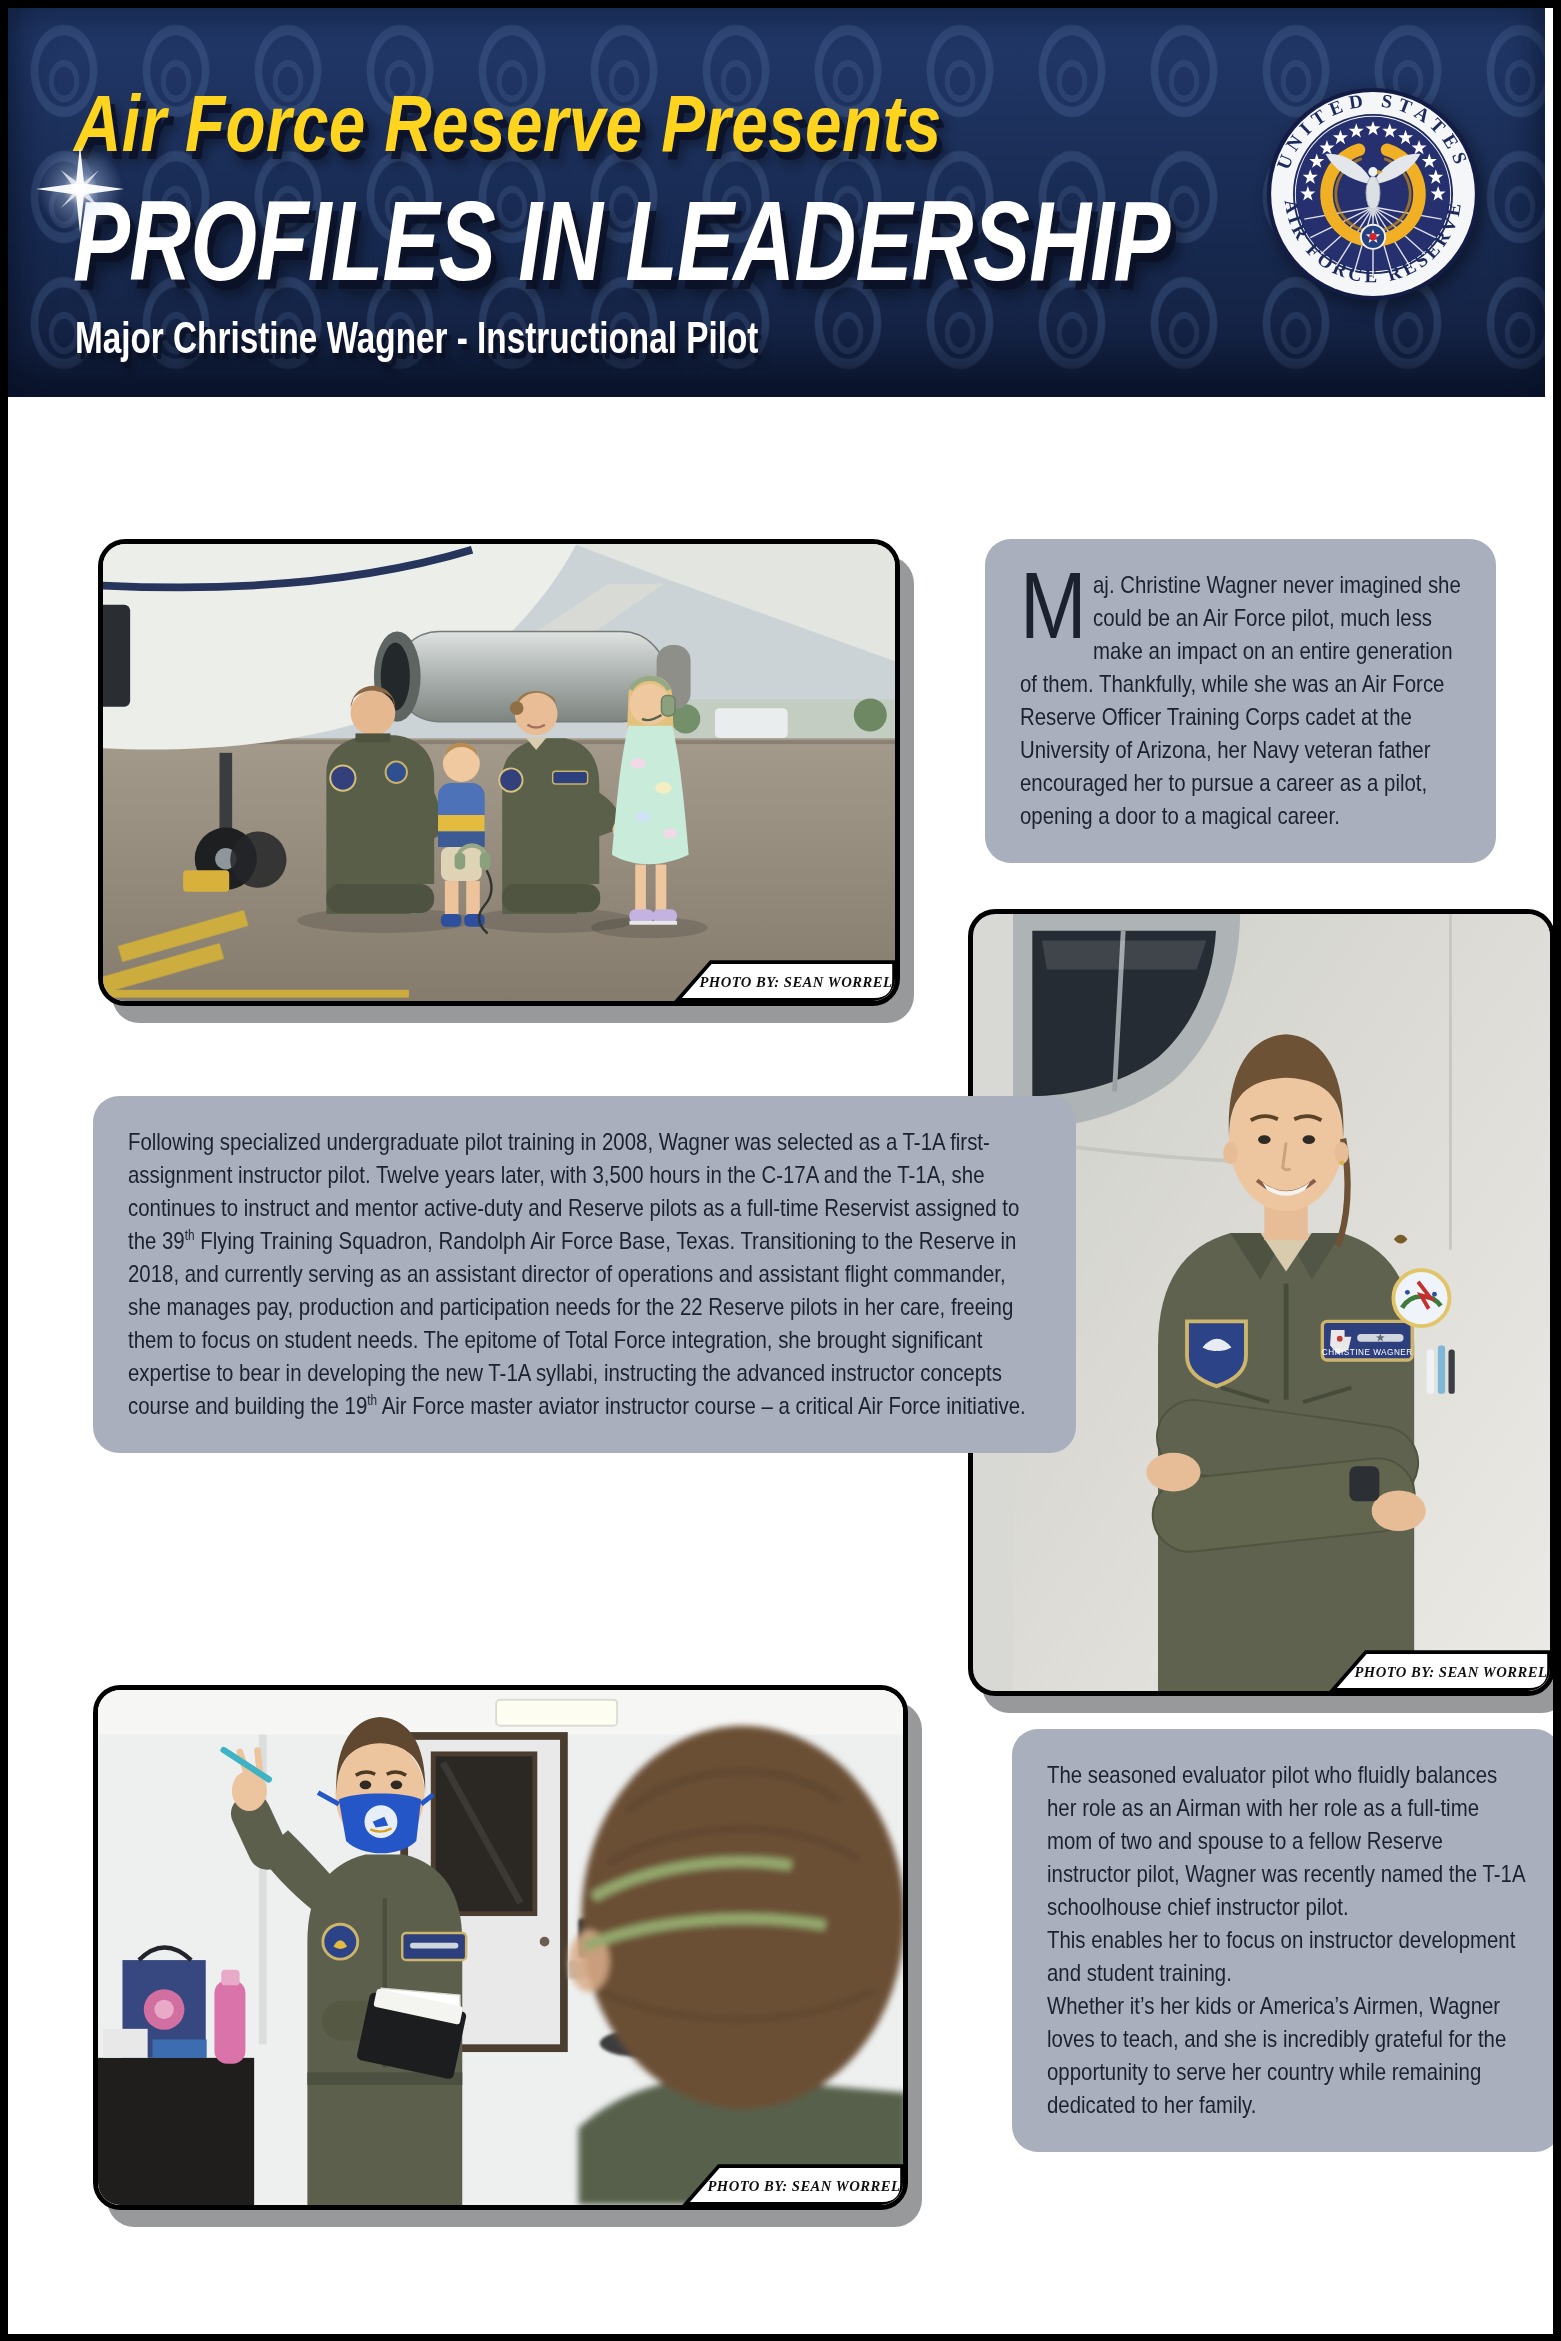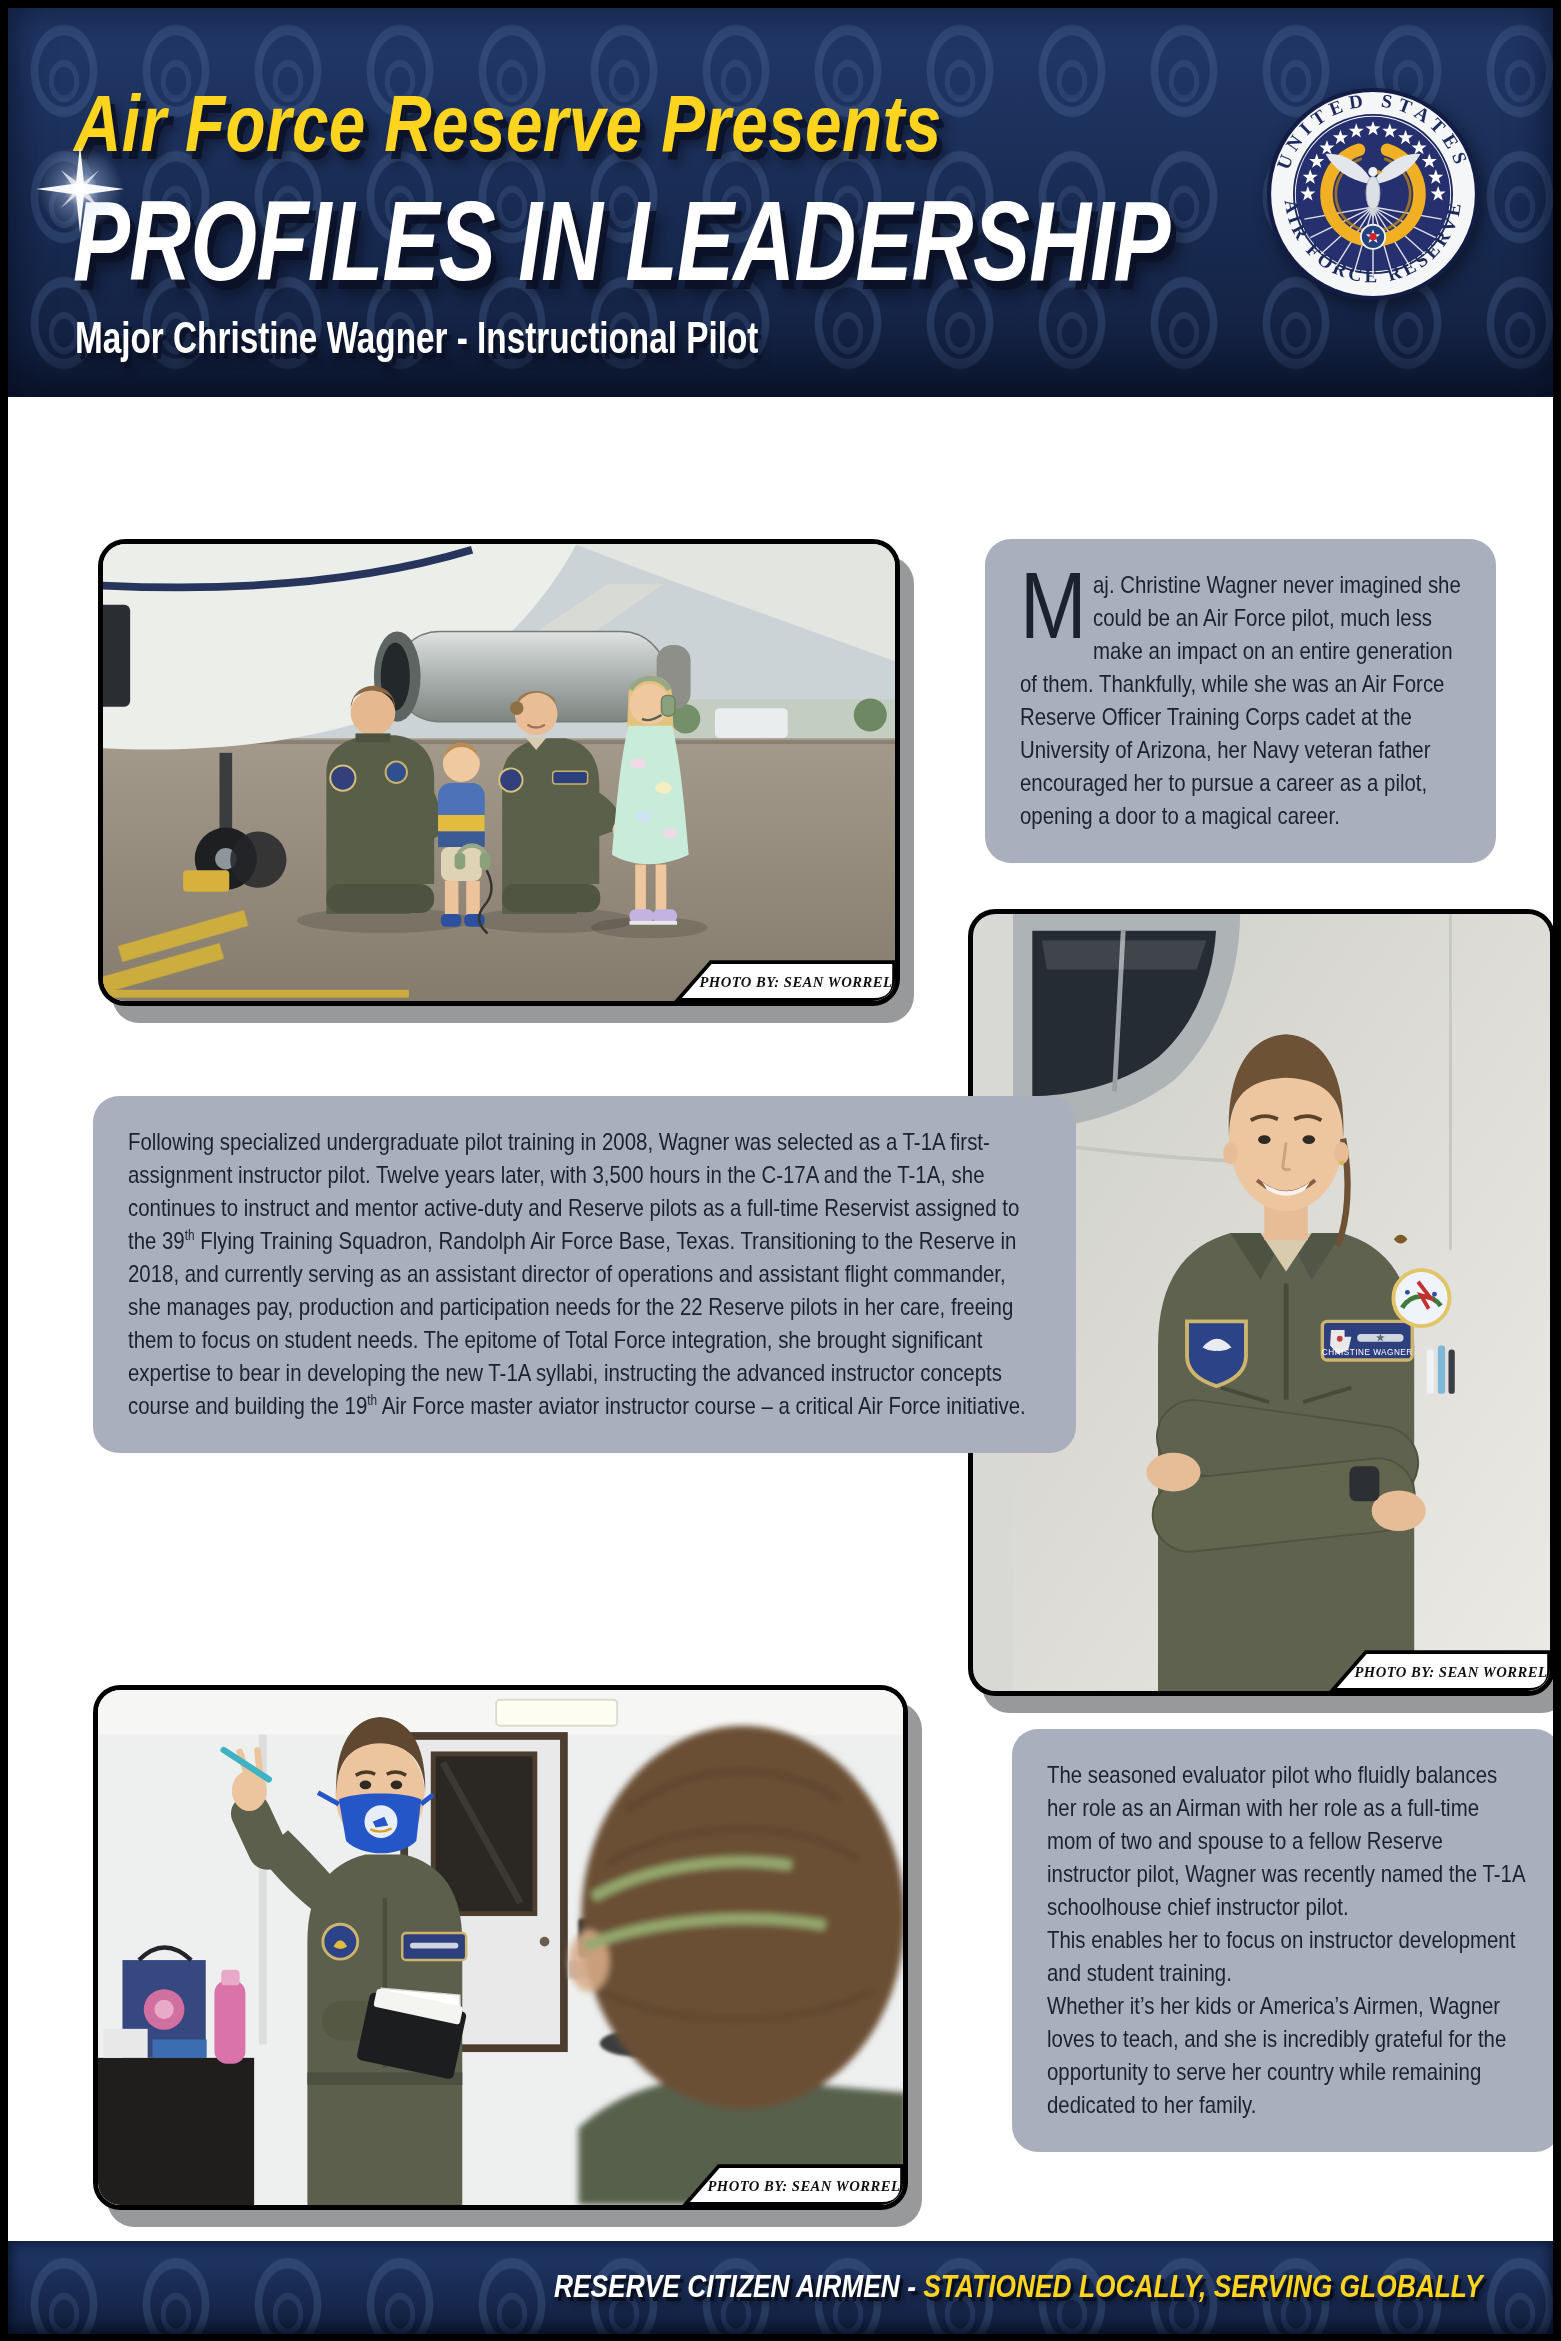--- a/index.html
+++ b/index.html
@@ -3,21 +3,21 @@
 <meta charset="utf-8">
 <style>
   html,body{margin:0;padding:0;background:#3a3f46;}
   .page{
     position:relative;width:1561px;height:2342px;margin:0 auto;
     background:#ffffff;border:8.5px solid #000;box-sizing:border-box;overflow:hidden;
     font-family:"Liberation Sans",sans-serif;
   }
   
   .header,.footer{
-    position:absolute;left:0;right:0;
+    position:absolute;left:0;right:8px;
     background-color:#1a2d55;
     background-image:
       radial-gradient(ellipse 44px 61px at 50% 50%, rgba(255,255,255,0) 57%, rgba(116,148,198,0.20) 60%, rgba(116,148,198,0.20) 74%, rgba(255,255,255,0) 77%),
       radial-gradient(ellipse 19px 26.5px at 50% 58%, rgba(255,255,255,0) 52%, rgba(116,148,198,0.16) 56%, rgba(116,148,198,0.16) 78%, rgba(255,255,255,0) 82%),
       linear-gradient(180deg,#22396a 0%,#182a51 55%,#121f3e 100%);
     background-size:112px 126px,112px 126px,100% 100%;
     padding-left:7px;
   }
   .header{top:0;height:389px;}
   .header::after{content:"";position:absolute;inset:0;pointer-events:none;
@@ -486,20 +486,15 @@
   </figure>
 
   <section class="panel" id="panel-3">
     <div class="panel-text">
       <span class="pline">The seasoned evaluator pilot who fluidly balances her role as an Airman with her role as a full-time mom of two and spouse to a fellow Reserve instructor pilot, Wagner was recently named the T-1A schoolhouse chief instructor pilot.</span>
       <span class="pline">This enables her to focus on instructor development and student training.</span>
       <span class="pline">Whether it’s her kids or America’s Airmen, Wagner loves to teach, and she is incredibly grateful for the opportunity to serve her country while remaining dedicated to her family.</span>
     </div>
   </section>
 
-  <footer class="footer">
-    <div class="footer-text">
-      <span class="fw">RESERVE CITIZEN AIRMEN - </span><span class="fy">STATIONED LOCALLY, SERVING GLOBALLY</span>
-    </div>
-  </footer>
 
 </div>
 
 
 </body></html>

